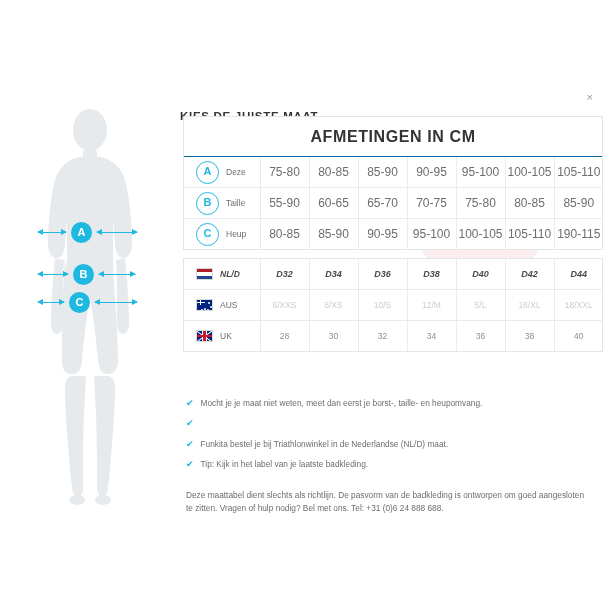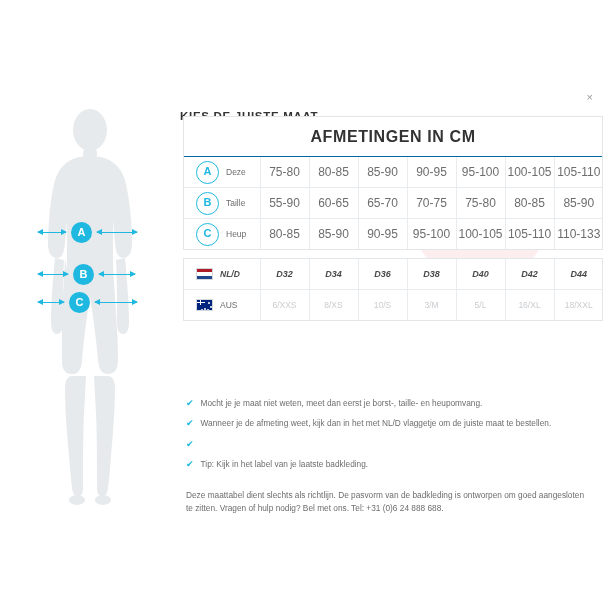--- a/index.html
+++ b/index.html
@@ -390,21 +390,21 @@
               <span class="badge hollow">C</span>
               <span class="label-text">Heup</span>
             </span>
           </td>
           <td class="dim-val">80-85</td>
           <td class="dim-val">85-90</td>
           <td class="dim-val">90-95</td>
           <td class="dim-val">95-100</td>
           <td class="dim-val">100-105</td>
           <td class="dim-val">105-110</td>
-          <td class="dim-val">110-133</td>
+          <td class="dim-val">190-115</td>
         </tr>
       </tbody>
     </table>
   </div>
 
   <div class="tbl-wrap" id="maat-table-wrap">
     <table>
       <colgroup>
         <col style="width:76px">
           <col style="width:49px">
@@ -445,40 +445,62 @@
                 <span class="star" style="left:10px;top:8.5px;"></span>
                 <span class="star" style="left:7px;top:8px;"></span>
                 <span class="star" style="left:4px;top:8.5px;"></span>
               </span>
               <span class="label-text">AUS</span>
             </span>
           </td>
           <td>6/XXS</td>
           <td>8/XS</td>
           <td>10/S</td>
-          <td>3/M</td>
+          <td>12/M</td>
           <td>5/L</td>
           <td>16/XL</td>
           <td>18/XXL</td>
+        </tr>
+        <tr class="uk-row">
+          <td class="label-cell">
+            <span class="label-inner">
+              <span class="flag flag-uk">
+                <span class="d1"></span>
+                  <span class="d2"></span>
+                <span class="cross-h"></span>
+                  <span class="cross-v"></span>
+                <span class="cross-h2"></span>
+                  <span class="cross-v2"></span>
+              </span>
+              <span class="label-text">UK</span>
+            </span>
+          </td>
+          <td>28</td>
+          <td>30</td>
+          <td>32</td>
+          <td>34</td>
+          <td>36</td>
+          <td>38</td>
+          <td>40</td>
         </tr>
       </tbody>
     </table>
   </div>
 
   <div class="notes">
     <div class="note">
       <span class="check">✔</span>
       <span>Mocht je je maat niet weten, meet dan eerst je borst-, taille- en heupomvang.</span>
     </div>
     <div class="note">
       <span class="check">✔</span>
-      <span>Wanneer je de afmeting weet, kijk dan in het met NL/D vlaggetje om de juiste maat te bestellen.</span>
     </div>
     <div class="note">
       <span class="check">✔</span>
+      <span>Funkita bestel je bij Triathlonwinkel in de Nederlandse (NL/D) maat.</span>
     </div>
     <div class="note">
       <span class="check">✔</span>
       <span>Tip: Kijk in het label van je laatste badkleding.</span>
     </div>
   </div>
 
   <div class="footer-note">Deze maattabel dient slechts als richtlijn. De pasvorm van de badkleding is ontworpen om goed aangesloten te zitten. Vragen of hulp nodig? Bel met ons. Tel: +31 (0)6 24 888 688.</div>
 </div>
 

